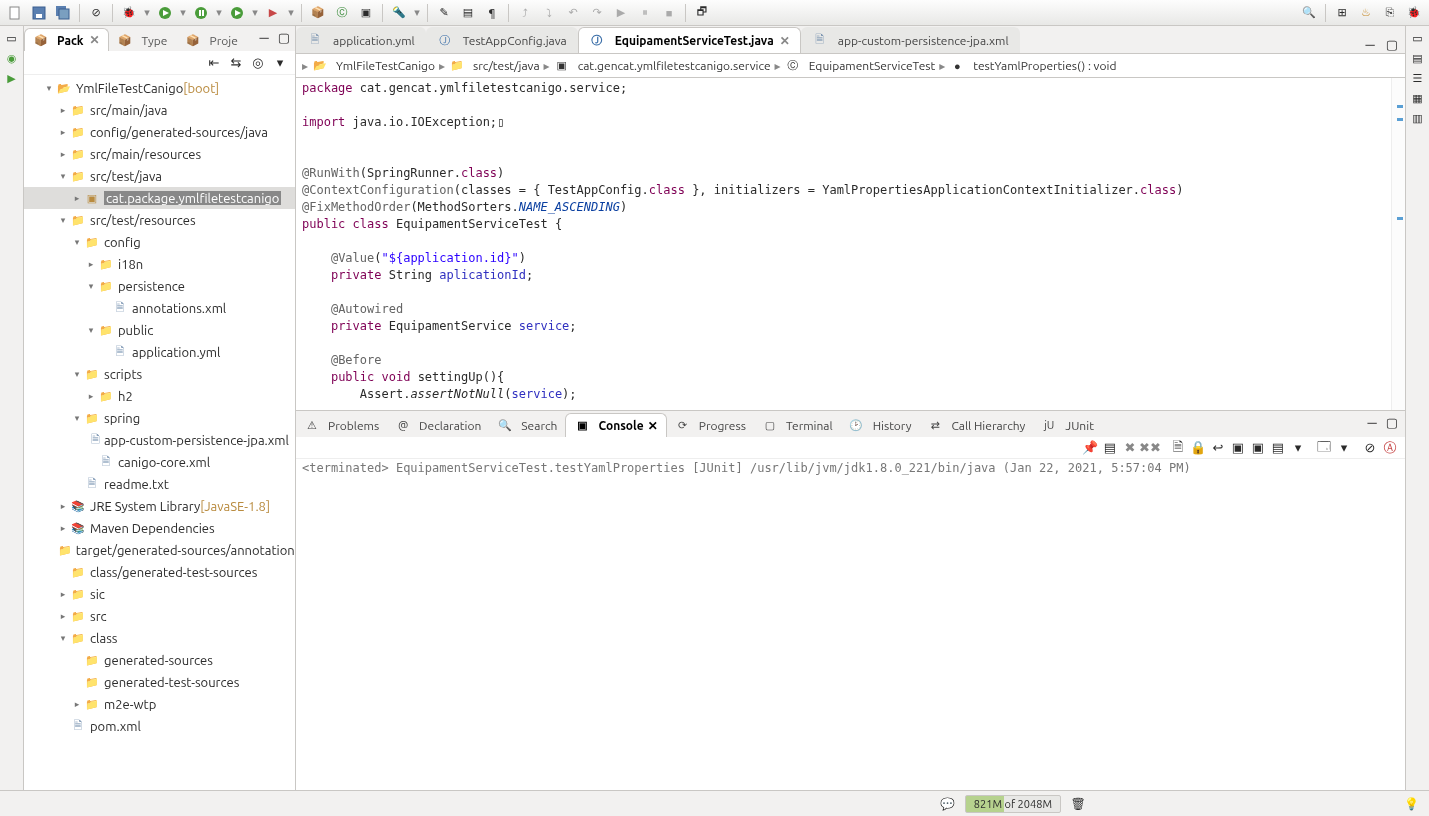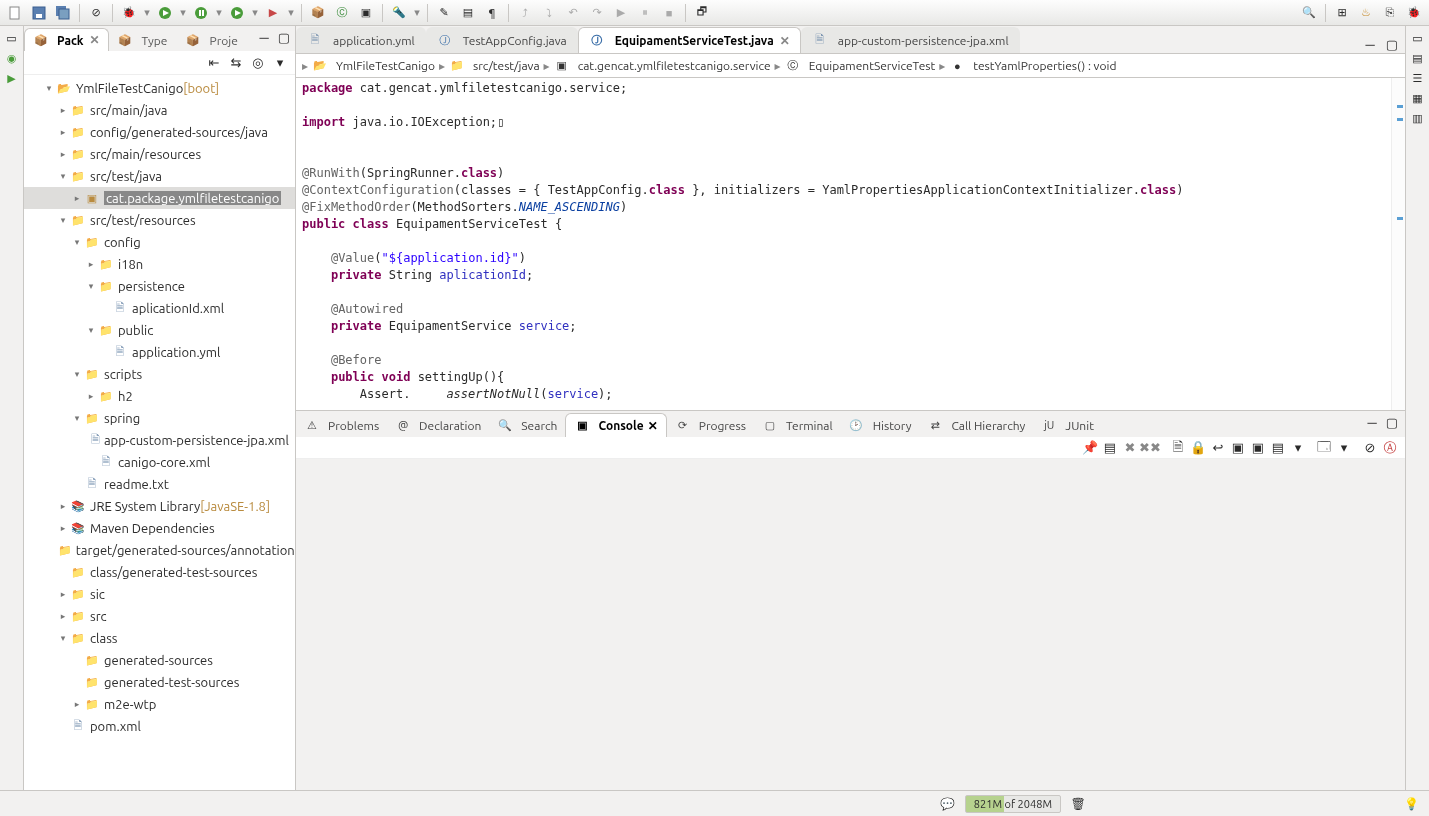--- a/index.html
+++ b/index.html
@@ -63,26 +63,26 @@
 
   .breadcrumb { height:24px; background:#fff; border-bottom:1px solid var(--border); display:flex; align-items:center; font-size:12px; padding:0 6px; gap:4px; overflow:hidden;}
   .bc-item { display:flex; align-items:center; gap:4px; color:#333;}
   .bc-sep { color:#888;}
 
   .editor-body { flex:1; display:flex; background:#fff; overflow:hidden; min-height:0;}
   .gutter { width:40px; background:#fff; border-right:1px solid #eee; text-align:right; padding:2px 6px 2px 2px; color:#888; font-family:"DejaVu Sans Mono",monospace; font-size:12px; line-height:17px;}
   .code  { flex:1; padding:2px 6px; font-family:"DejaVu Sans Mono",monospace; font-size:12px; line-height:17px; overflow:hidden; white-space:pre;}
   .overview { width:14px; background:#fcfcfc; border-left:1px solid #eee; position:relative;}
   .ov-mark { position:absolute; right:2px; width:6px; height:3px;}
-  .kw{color:var(--keyword); font-weight:bold;}
+  .kw{color:var(--keyword); font-weight:normal;}
   .str{color:var(--string);}
   .ann{color:#646464;}
   .fld{color:#3030c0;}
   .stc{color:#0a3fa0; font-style:italic; font-weight:normal;}
-  .mtd{font-style:italic;margin-left:36px;}
+  .mtd{font-style:italic;}
 
   
   .bottom-views { height:380px; display:flex; flex-direction:column; border-top:1px solid var(--border);}
   .bv-tabstrip { height:26px; background:var(--bg); display:flex; align-items:flex-end; position:relative;}
   .bv-tab { height:24px; padding:0 8px; display:flex; align-items:center; gap:4px; font-size:12px; color:#444; border-top-left-radius:6px; border-top-right-radius:6px;}
   .bv-tab.active { background:#fff; border:1px solid var(--border); border-bottom:none; font-weight:bold; color:#000;}
   .bv-right { position:absolute; right:4px; top:2px; display:flex; gap:2px;}
   .bv-toolbar { height:22px; background:#fff; display:flex; justify-content:flex-end; align-items:center; gap:2px; padding:0 6px; border-bottom:1px solid #eee;}
   .console-body { flex:1; background:#fff; font-family:"DejaVu Sans Mono",monospace; font-size:12px; padding:2px 6px; color:#777;}
 
@@ -265,21 +265,21 @@
     </div>
         <div class="tree-row" style="padding-left:60px">
       <span class="tw">▾</span>
       <span class="ic folder">📁</span>
       <span>persistence</span>
 
     </div>
         <div class="tree-row" style="padding-left:74px">
       <span class="tw">&nbsp;</span>
       <span class="ic file">🗎</span>
-      <span>aplicationId.xml</span>
+      <span>annotations.xml</span>
 
     </div>
         <div class="tree-row" style="padding-left:60px">
       <span class="tw">▾</span>
       <span class="ic folder">📁</span>
       <span>public</span>
 
     </div>
         <div class="tree-row" style="padding-left:74px">
       <span class="tw">&nbsp;</span>
@@ -540,20 +540,23 @@
         <div class="mini-btn">▣</div>
         <div class="mini-btn">▤</div>
         <div class="mini-btn">▾</div>
         <div style="width:4px"></div>
         <div class="mini-btn">🗔</div>
         <div class="mini-btn">▾</div>
         <div style="width:4px"></div>
         <div class="mini-btn">⊘</div>
         <div class="mini-btn" style="color:#c74848">Ⓐ</div>
       </div>
+      <div class="console-body">
+        <span>&lt;terminated&gt; EquipamentServiceTest.testYamlProperties [JUnit] /usr/lib/jvm/jdk1.8.0_221/bin/java (Jan 22, 2021, 5:57:04 PM)</span>
+      </div>
     </div>
   </div>
 
   <div class="right-trim">
     <div class="trim-icon">▭</div>
     <div class="trim-icon">▤</div>
     <div class="trim-icon">☰</div>
     <div class="trim-icon">▦</div>
     <div class="trim-icon">▥</div>
   </div>

